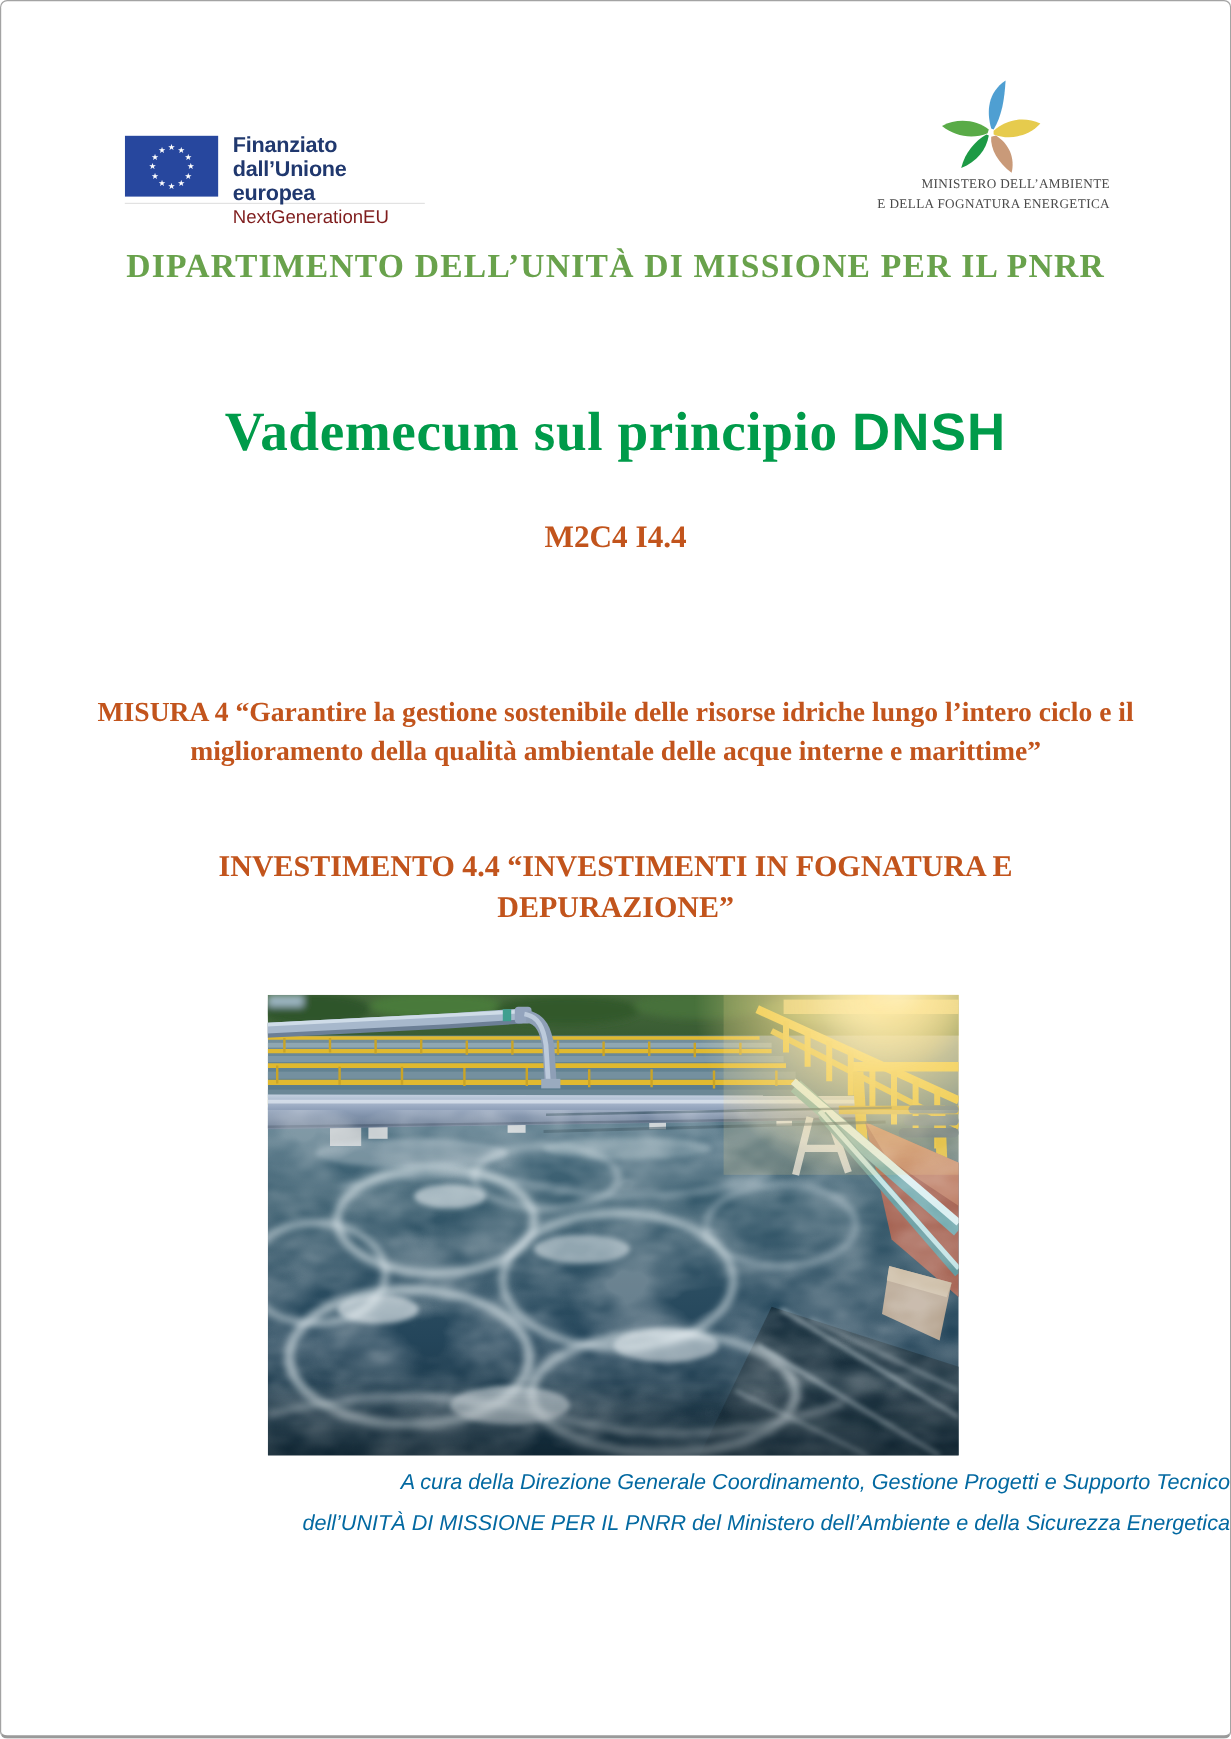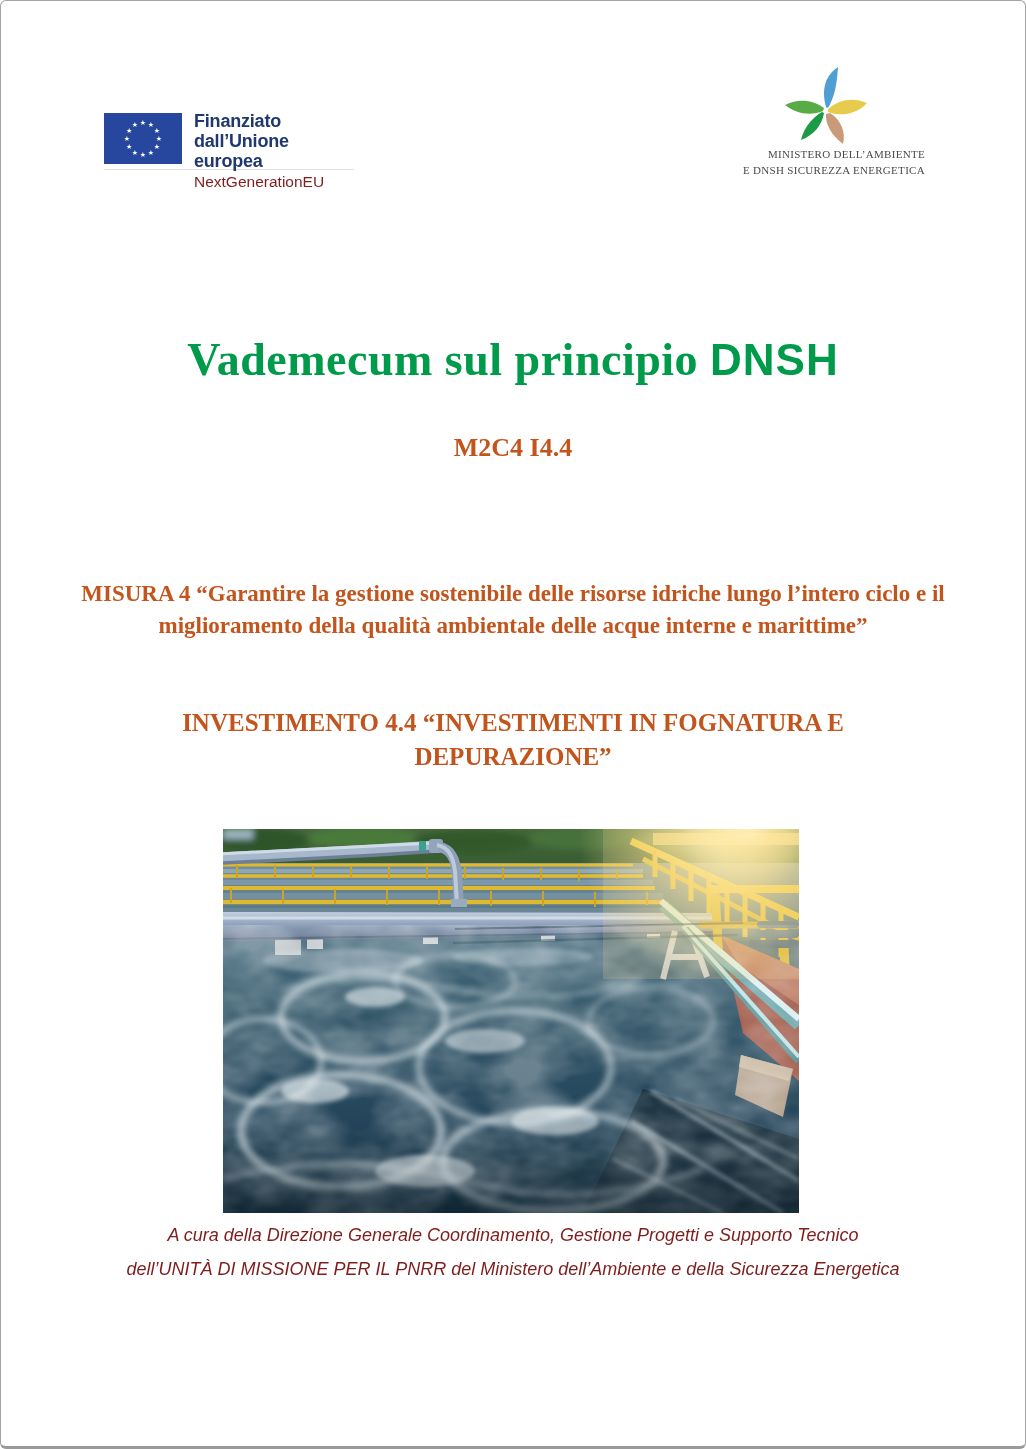--- a/index.html
+++ b/index.html
@@ -57,23 +57,23 @@
     position:absolute;left:0;top:705px;width:100%;text-align:center;
     font-size:25px;font-weight:bold;color:#c2541c;line-height:34px;
   }
   .invest .inner{display:inline-block;max-width:740px;}
   
   .photo{
     position:absolute;left:222px;top:828px;width:576px;height:384px;overflow:hidden;
   }
   
   .credits{
-    position:absolute;left:0;top:1224px;width:100%;text-align:center;
+    position:absolute;left:0;top:1224px;width:100%;text-align:right;
     font-family:"Liberation Sans",sans-serif;font-style:italic;
-    font-size:18px;color:#7f1d1d;
+    font-size:18px;color:#0369a1;
   }
   .credits .c2{margin-top:13px;}
 </style>
 </head>
 <body>
 
 <div class="page">
 
   <div class="eu-block">
     <svg class="eu-flag" viewBox="0 0 78 51" xmlns="http://www.w3.org/2000/svg">
@@ -107,23 +107,24 @@
 
       <path d="M51,46 C62,36 77,34 90,40 C80,51 64,54 51,49 Z" fill="#e6cb4d"></path>
 
       <path d="M53,50 C64,57 69,69 66,81 C55,73 48,61 49,51 Z" fill="#c99a79"></path>
 
       <path d="M47,50 C45,62 37,72 24,77 C27,64 36,54 45,49 Z" fill="#1d9a45"></path>
 
       <path d="M46,48 C34,53 19,51 8,42 C21,35 37,37 47,45 Z" fill="#59ab47"></path>
     </svg>
     <div class="cap">MINISTERO DELL’AMBIENTE</div>
-    <div class="cap">E DNSH SICUREZZA ENERGETICA</div>
+    <div class="cap">E DELLA FOGNATURA ENERGETICA</div>
   </div>
 
+  <div class="dept">DIPARTIMENTO DELL’UNITÀ DI MISSIONE PER IL PNRR</div>
 
   <div class="title"><span>Vademecum sul principio </span><span class="acr">DNSH</span></div>
 
   <div class="sub code">M2C4 I4.4</div>
   <div class="sub misura"><span class="inner">MISURA 4 “Garantire la gestione sostenibile delle risorse idriche lungo l’intero ciclo e il miglioramento della qualità ambientale delle acque interne e marittime”</span></div>
 
   <div class="invest"><span class="inner">INVESTIMENTO 4.4 “INVESTIMENTI IN FOGNATURA E DEPURAZIONE”</span></div>
 
   <div class="photo">
     <svg width="576" height="384" viewBox="0 0 576 384" xmlns="http://www.w3.org/2000/svg" role="img">

